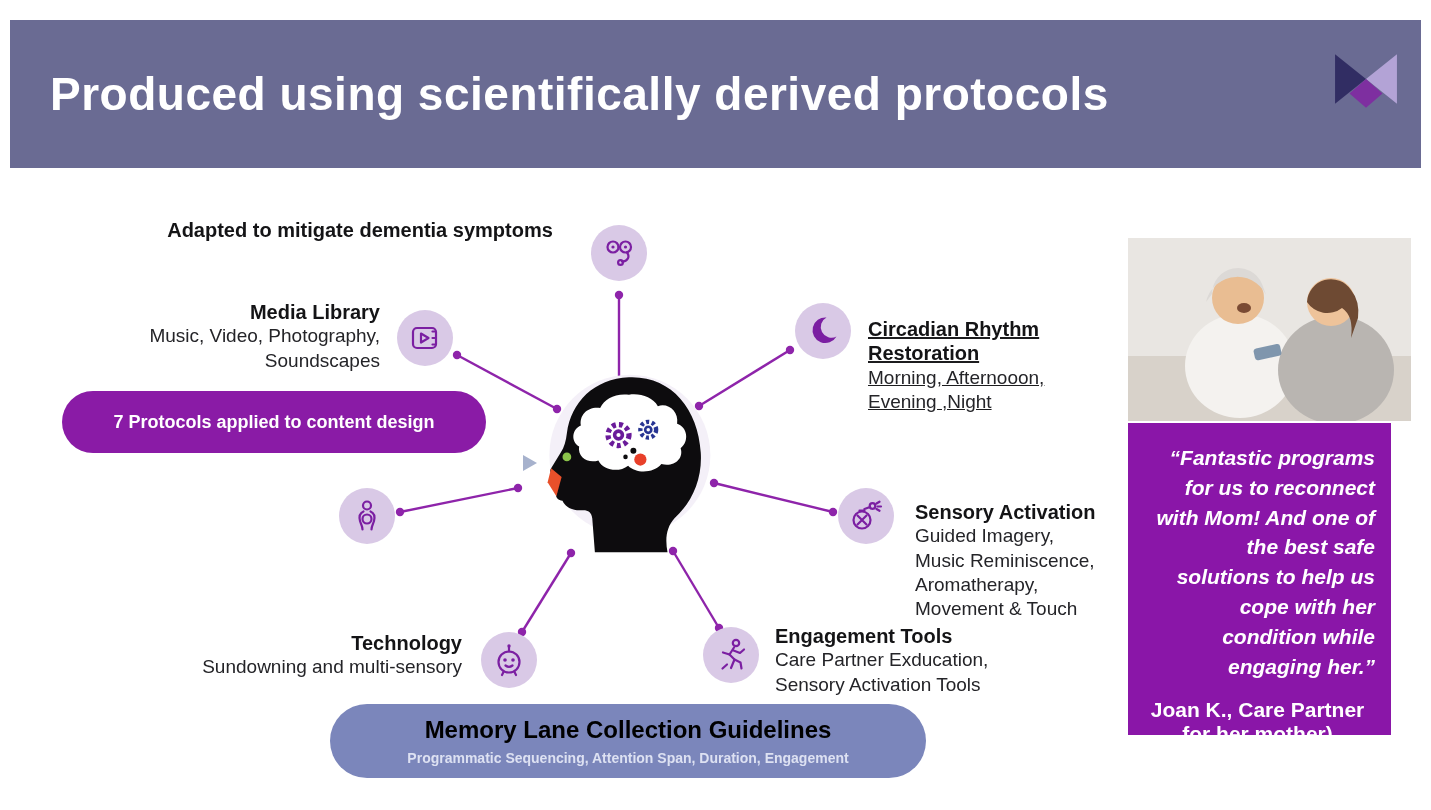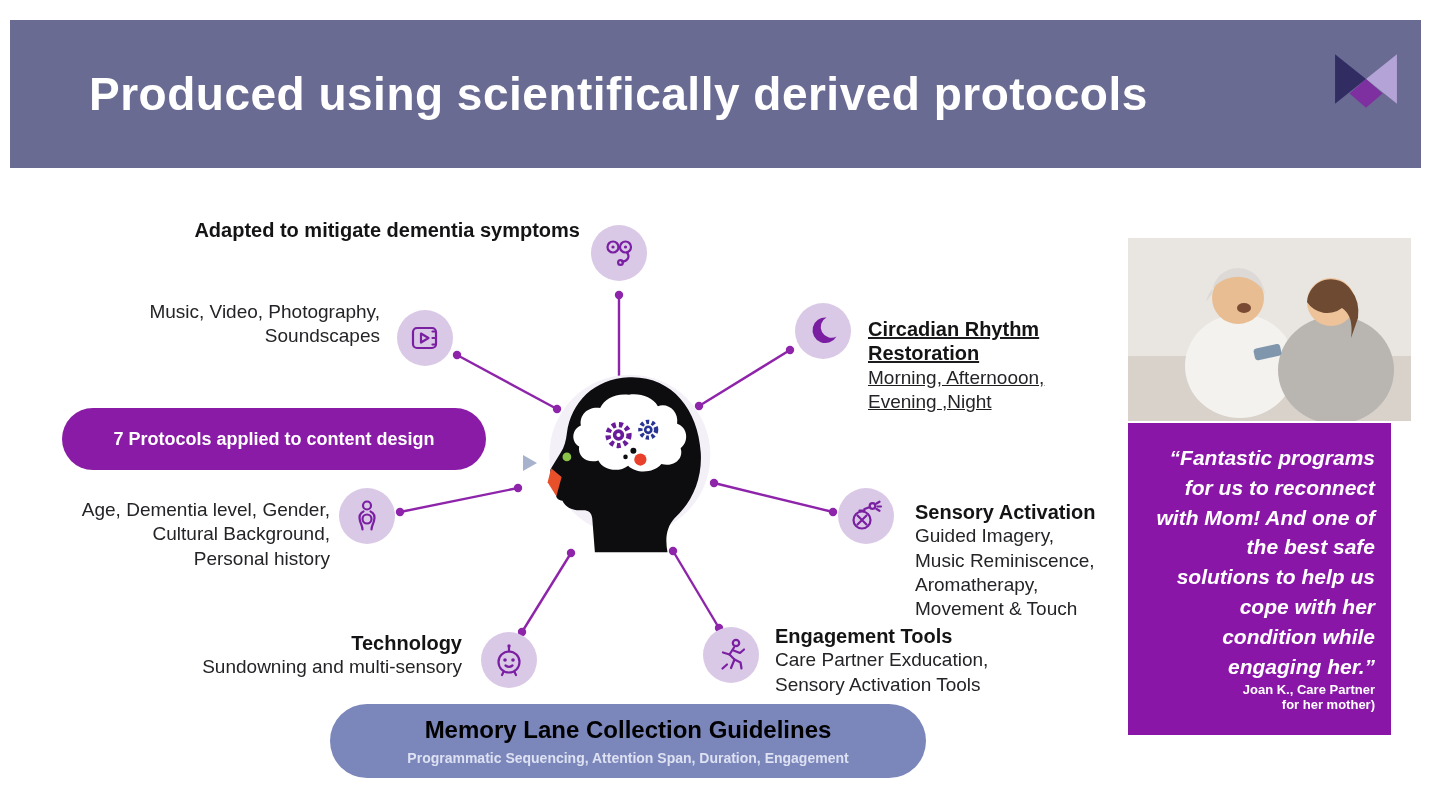--- a/index.html
+++ b/index.html
@@ -6,64 +6,64 @@
   .slide{
     position:relative;width:1431px;height:810px;background:#ffffff;overflow:hidden;
     font-family:"Liberation Sans", sans-serif;color:#1c1c1e;
   }
   
   .topbar{
     position:absolute;left:10px;top:20px;width:1411px;height:148px;
     background:#6a6b93;display:flex;align-items:center;
   }
   .topbar h1{
-    margin:0 0 0 79px;color:#ffffff;font-size:46px;font-weight:700;letter-spacing:.5px;
+    margin:0 0 0 40px;color:#ffffff;font-size:46px;font-weight:700;letter-spacing:.5px;
   }
   .logo{position:absolute;right:22px;top:28px;width:66px;height:66px;}
   
   .connectors{position:absolute;left:0;top:0;width:1431px;height:810px;pointer-events:none;}
   
   .head-illustration{position:absolute;left:538px;top:372px;width:175px;height:186px;}
   
   .node-circle{
     position:absolute;width:56px;height:56px;border-radius:50%;
     background:#d9c9e6;display:flex;align-items:center;justify-content:center;
   }
   .node-circle svg{width:36px;height:36px;}
   .ic{stroke:#7b1fa2;stroke-width:2.2;fill:none;stroke-linecap:round;stroke-linejoin:round;}
   
   .label{position:absolute;}
   .label-title{font-weight:700;font-size:20px;line-height:1.22;color:#141416;white-space:pre-line;}
   .label-desc{font-size:19px;line-height:1.28;color:#242428;white-space:pre-line;}
-  .align-center{text-align:right;}
+  .align-center{text-align:center;}
   .align-right{text-align:right;}
   .align-left{text-align:left;}
   
   .banner{
     position:absolute;border-radius:40px;display:flex;flex-direction:column;
     align-items:center;justify-content:center;text-align:center;
   }
-  .banner-protocols{left:62px;top:391px;width:424px;height:62px;background:#8a1ba6;margin-top:17px;}
+  .banner-protocols{left:62px;top:391px;width:424px;height:62px;background:#8a1ba6;}
   .banner-protocols .banner-title{color:#ffffff;font-weight:700;font-size:18px;}
   .banner-protocols .banner-sub{color:#e3cdf2;font-weight:600;font-size:13px;margin-top:4px;}
   .banner-guidelines{left:330px;top:704px;width:596px;height:74px;background:#7b86bb;}
   .banner-guidelines .banner-title{color:#000000;font-weight:700;font-size:24px;}
   .banner-guidelines .banner-sub{color:#dde1f2;font-weight:700;font-size:14px;margin-top:6px;}
   
   .photo{position:absolute;left:1128px;top:238px;width:283px;height:183px;overflow:hidden;}
   .testimonial{
     position:absolute;left:1128px;top:423px;width:263px;height:312px;background:#8a16a8;
     box-sizing:border-box;padding:20px 16px 8px 12px;color:#ffffff;
   }
   .quote{
     font-size:21px;font-style:italic;font-weight:600;line-height:1.42;
     text-align:right;white-space:pre-line;
   }
   .attribution{
-    font-size:13px;font-weight:700;text-align:right;white-space:pre-line;
+    margin-top:16px;font-size:21px;font-weight:700;text-align:center;white-space:pre-line;
   }
 </style>
 </head>
 <body>
 
 <div class="slide">
 
   <header class="topbar">
     <h1>Produced using scientifically derived protocols</h1>
     <div class="logo">
@@ -193,33 +193,31 @@
         <path d="M21.5 22.5 L27.5 25.5 L28.5 31.5"></path>
         <path d="M9.5 31.5 L14 27.5"></path>
       </g>
     </svg>
   </div>
 
   <div class="label align-center" style="left:140px;top:218px;width:440px;">
     <div class="label-title">Adapted to mitigate dementia symptoms</div>
   </div>
   <div class="label align-right" style="left:80px;top:300px;width:300px;">
+    <div class="label-title">Media Library</div>
     <div class="label-desc">Music, Video, Photography,
 Soundscapes</div>
   </div>
   <div class="label align-left" style="left:868px;top:317px;width:270px;text-decoration:underline;">
     <div class="label-title">Circadian Rhythm
 Restoration</div>
     <div class="label-desc">Morning, Afternooon,
 Evening ,Night</div>
   </div>
   <div class="label align-right" style="left:30px;top:498px;width:300px;">
-    <div class="label-desc">Age, Dementia level, Gender,
-Cultural Background,
-Personal history</div>
   </div>
   <div class="label align-left" style="left:915px;top:500px;width:250px;">
     <div class="label-title">Sensory Activation</div>
     <div class="label-desc">Guided Imagery,
 Music Reminiscence,
 Aromatherapy,
 Movement &amp; Touch</div>
   </div>
   <div class="label align-right" style="left:162px;top:631px;width:300px;">
     <div class="label-title">Technology</div>

